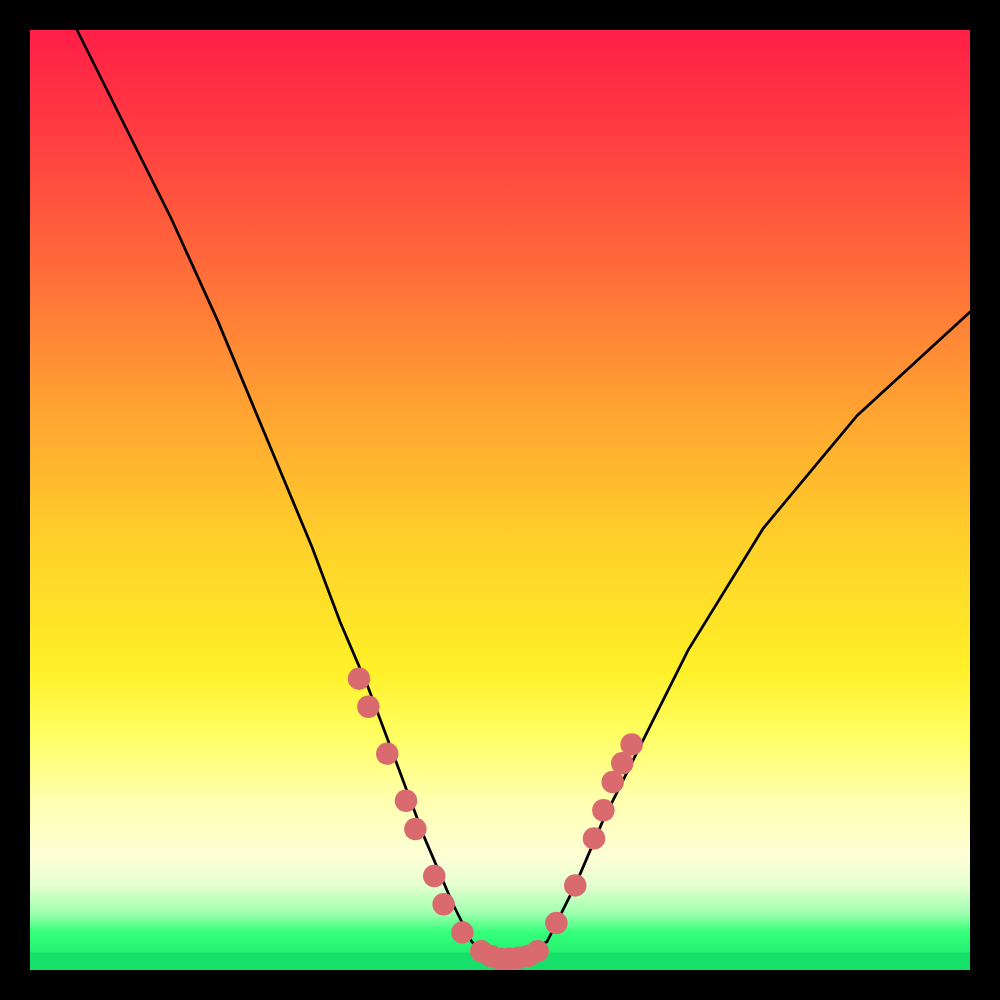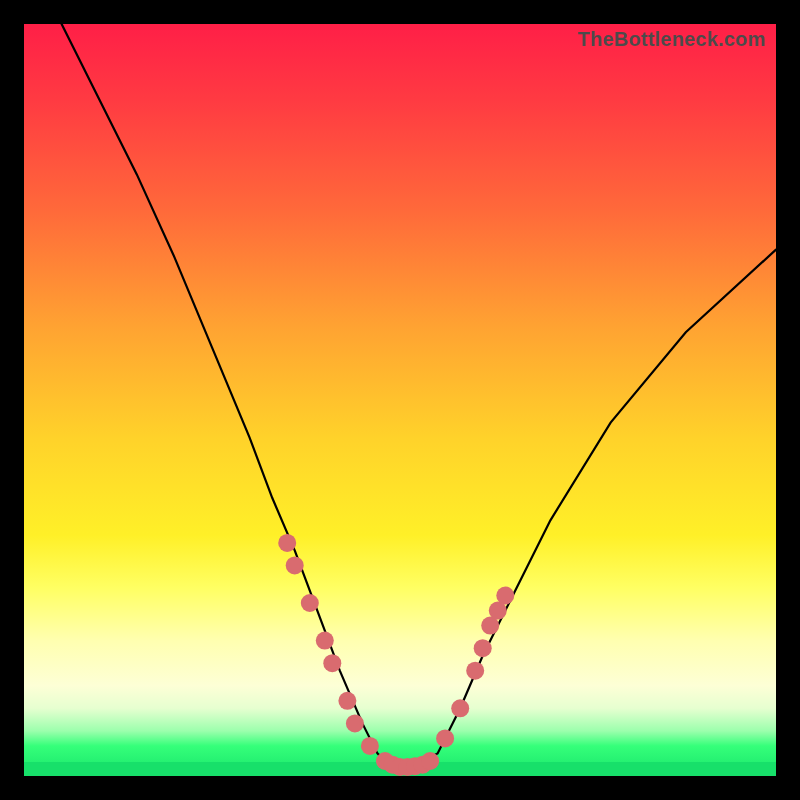--- a/index.html
+++ b/index.html
@@ -105,15 +105,14 @@
           <circle cx="406.1" cy="737.0" r="9" class="marker" fill="#d96b6f"></circle>
           <circle cx="421.1" cy="714.4" r="9" class="marker" fill="#d96b6f"></circle>
           <circle cx="436.2" cy="684.3" r="9" class="marker" fill="#d96b6f"></circle>
           <circle cx="451.2" cy="646.7" r="9" class="marker" fill="#d96b6f"></circle>
           <circle cx="458.7" cy="624.2" r="9" class="marker" fill="#d96b6f"></circle>
           <circle cx="466.2" cy="601.6" r="9" class="marker" fill="#d96b6f"></circle>
           <circle cx="473.8" cy="586.6" r="9" class="marker" fill="#d96b6f"></circle>
           <circle cx="481.3" cy="571.5" r="9" class="marker" fill="#d96b6f"></circle>
         </g>
     </svg>
-    <div class="watermark">TheBottleneck.com</div>
   </div>
 </div>
 
 </body></html>

